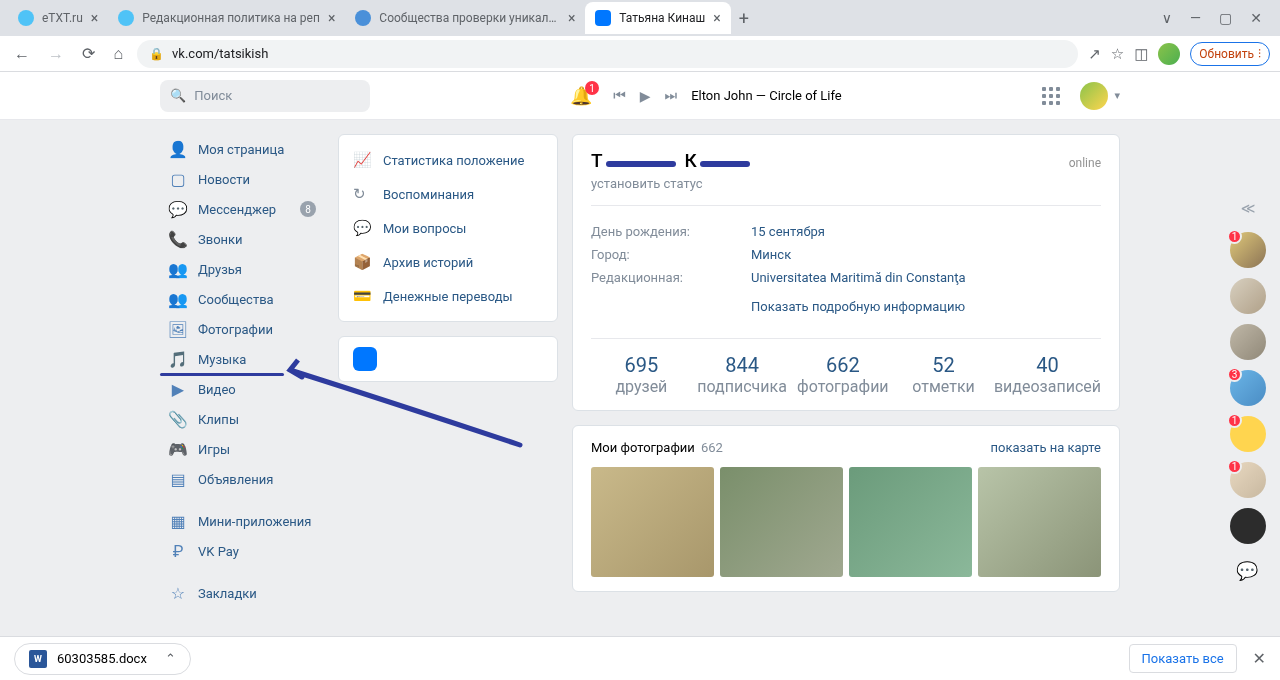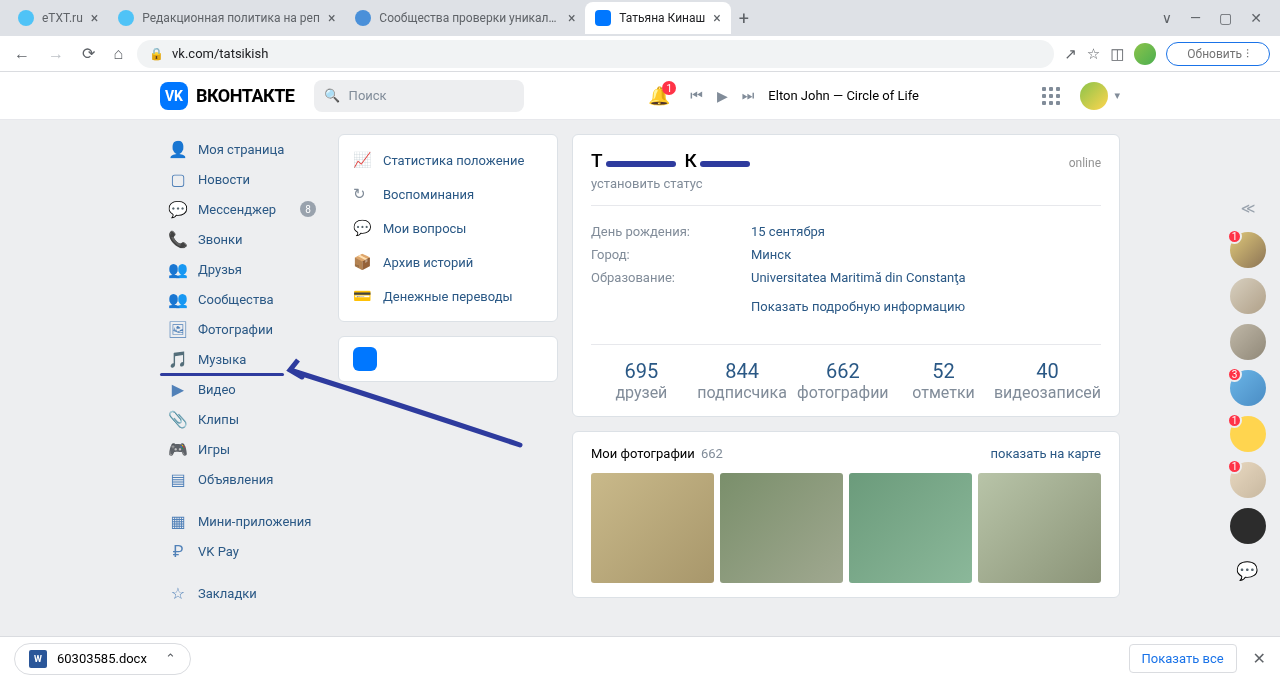--- a/index.html
+++ b/index.html
@@ -22,21 +22,21 @@
 .window-controls span { cursor: pointer; }
 
 .addr-bar { display: flex; align-items: center; height: 36px; background: #fff; padding: 0 10px; gap: 10px; border-bottom: 1px solid #dadce0; }
 .nav-btn { color: #5f6368; font-size: 16px; cursor: pointer; padding: 4px; }
 .nav-btn.disabled { color: #bdc1c6; }
 .url-field { flex: 1; display: flex; align-items: center; background: #f1f3f4; border-radius: 16px; height: 28px; padding: 0 12px; font-size: 13px; color: #202124; gap: 8px; }
 .lock-icon { color: #5f6368; font-size: 12px; }
 .addr-right { display: flex; align-items: center; gap: 10px; }
 .addr-icon { color: #5f6368; font-size: 15px; cursor: pointer; }
 .avatar-sm { width: 22px; height: 22px; border-radius: 50%; background: linear-gradient(135deg,#8bc34a,#4caf50); }
-.update-btn { border: 1px solid #1a73e8; color: #737373; border-radius: 16px; padding: 4px 20px; font-size: 12px; cursor: pointer; display: flex; align-items: center; gap: 4px; text-align: right; }
+.update-btn { border: 1px solid #1a73e8; color: #c2410c; border-radius: 16px; padding: 4px 8px; font-size: 12px; cursor: pointer; display: flex; align-items: center; gap: 4px; text-align: right; }
 
 
 .vk-header { background: #fff; height: 48px; display: flex; align-items: center; padding: 0 16px; border-bottom: 1px solid #e7e8ec; }
 .vk-header-inner { width: 960px; margin: 0 auto; display: flex; align-items: center; gap: 20px; }
 .vk-logo-box { display: flex; align-items: center; gap: 8px; }
 .vk-logo { width: 28px; height: 28px; background: #0077ff; border-radius: 8px; display: flex; align-items: center; justify-content: center; color: #fff; font-weight: bold; font-size: 14px; }
 .vk-logo-text { font-weight: 700; font-size: 18px; color: #000; letter-spacing: -0.5px; }
 .search-box { background: #edeef0; border-radius: 8px; height: 32px; width: 210px; display: flex; align-items: center; padding: 0 10px; gap: 8px; color: #818c99; font-size: 13px; }
 .notif { position: relative; color: #818c99; font-size: 18px; }
 .notif-badge { position: absolute; top: -4px; right: -6px; background: #ff3347; color: #fff; font-size: 10px; border-radius: 50%; width: 14px; height: 14px; display: flex; align-items: center; justify-content: center; }
@@ -72,21 +72,21 @@
 .profile-name { font-size: 19px; color: #000; display: flex; align-items: baseline; }
 .name-hidden { display: inline-block; height: 6px; background: #2e3b9e; vertical-align: middle; border-radius: 3px; margin: 0 3px; }
 .online { margin-left: auto; color: #939393; font-size: 12px; }
 .status-link { color: #818c99; font-size: 13px; margin-top: 4px; cursor: pointer; }
 .profile-hr { border: 0; border-top: 1px solid #e7e8ec; margin: 14px 0; }
 .info-row { display: flex; font-size: 13px; padding: 4px 0; }
 .info-label { width: 160px; color: #818c99; }
 .info-value { color: #2a5885; }
 .show-more { color: #2a5885; font-size: 13px; margin-top: 10px; cursor: pointer; padding-left: 160px; }
 
-.stats-row { display: flex; border-top: 1px solid #e7e8ec; margin-top: 30px; padding-top: 14px; }
+.stats-row { display: flex; border-top: 1px solid #e7e8ec; margin-top: 24px; padding-top: 14px; }
 .stat { flex: 1; text-align: center; cursor: pointer; }
 .stat-num { font-size: 20px; color: #2a5885; }
 .stat-label { font-size: 16px; color: #818c99; }
 
 .photos-card { padding: 14px 18px; }
 .photos-head { display: flex; align-items: baseline; font-size: 13px; margin-bottom: 12px; }
 .photos-title { color: #000; }
 .photos-count { color: #818c99; margin-left: 6px; }
 .photos-link { margin-left: auto; color: #2a5885; cursor: pointer; }
 .photos-grid { display: grid; grid-template-columns: repeat(4, 1fr); gap: 6px; }
@@ -168,24 +168,20 @@
       <span class="addr-icon">☆</span>
       <span class="addr-icon">◫</span>
       <span class="avatar-sm"></span>
       <span class="update-btn"><span>Обновить</span> ⫶</span>
     </div>
   </div>
 </div>
 
 <div class="vk-header">
   <div class="vk-header-inner">
-    <div class="vk-logo-box">
-      <div class="vk-logo">VK</div>
-      <span class="vk-logo-text">ВКОНТАКТЕ</span>
-    </div>
     <div class="search-box">
       <span>🔍</span>
       <span>Поиск</span>
     </div>
     <div class="spacer"></div>
     <div class="notif">🔔<span class="notif-badge">1</span></div>
     <div class="music-controls">
       <span class="music-btn">⏮</span>
       <span class="music-btn">▶</span>
       <span class="music-btn">⏭</span>
@@ -319,21 +315,21 @@
       <hr class="profile-hr">
       <div class="info-row">
           <span class="info-label">День рождения:</span>
           <span class="info-value">15 сентября</span>
         </div>
       <div class="info-row">
           <span class="info-label">Город:</span>
           <span class="info-value">Минск</span>
         </div>
       <div class="info-row">
-          <span class="info-label">Образование:</span>
+          <span class="info-label">Редакционная:</span>
           <span class="info-value">Universitatea Maritimă din Constanţa</span>
         </div>
       <div class="show-more">Показать подробную информацию</div>
       <div class="stats-row">
         <div class="stat">
             <div class="stat-num">695</div>
             <div class="stat-label">друзей</div>
           </div>
         <div class="stat">
             <div class="stat-num">844</div>

